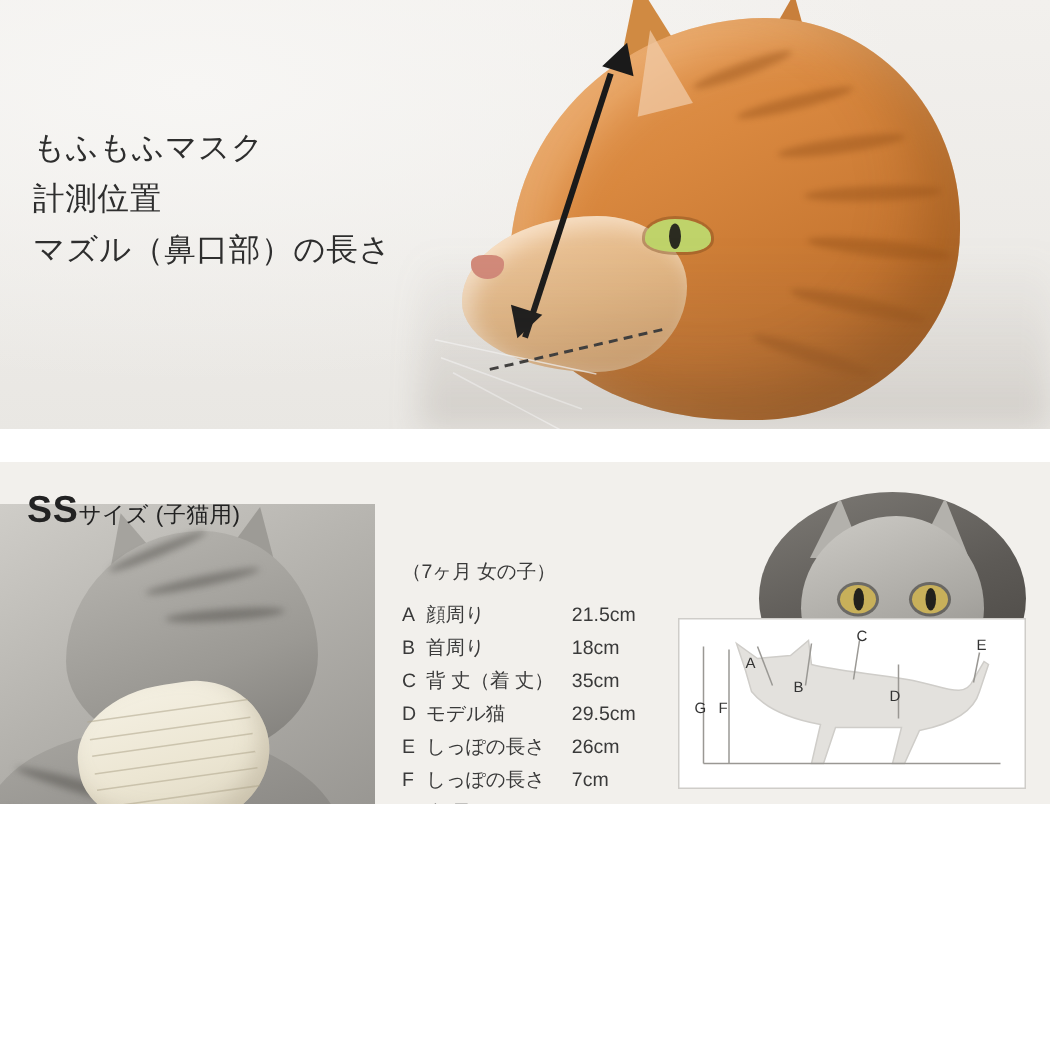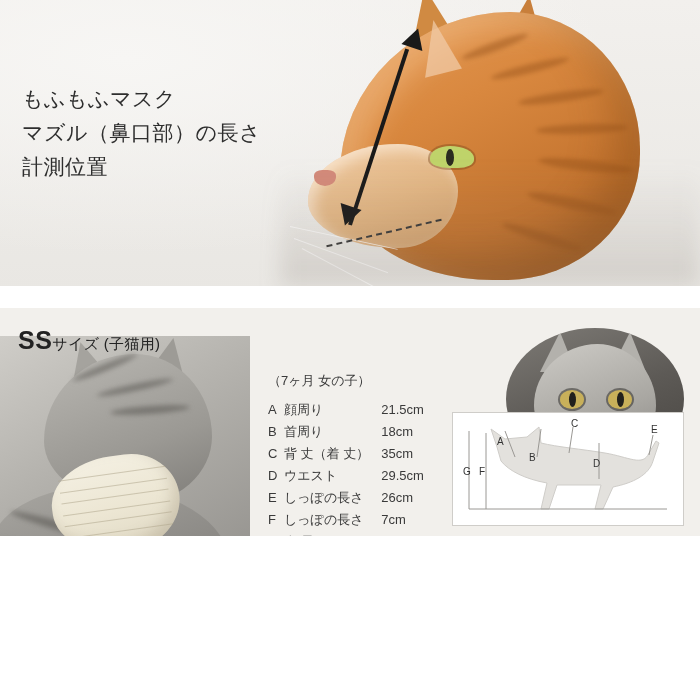--- a/index.html
+++ b/index.html
@@ -424,22 +424,22 @@
       <div class="cat-whisker" style="left:22px;top:254px;width:92px;transform:rotate(28deg);"></div>
     </div>
 
     <div class="arrow-line"></div>
     <div class="arrow-head-top"></div>
     <div class="arrow-head-bot"></div>
     <div class="dash-line"></div>
 
     <div class="hero-text">
       <div>もふもふマスク</div>
+      <div>計測位置</div>
       <div>マズル（鼻口部）の長さ</div>
-      <div>計測位置</div>
     </div>
 
     <div class="hero-shadow"></div>
   </div>
 
   <div class="divider"></div>
 
   <div class="ss-section">
 
     <div class="tabby">
@@ -482,21 +482,21 @@
             <td class="lbl">首周り</td>
             <td class="val">18cm</td>
           </tr>
           <tr>
             <td class="k">C</td>
             <td class="lbl">背 丈（着 丈）</td>
             <td class="val">35cm</td>
           </tr>
           <tr>
             <td class="k">D</td>
-            <td class="lbl">ウエスト</td>
+            <td class="lbl">モデル猫</td>
             <td class="val">29.5cm</td>
           </tr>
           <tr>
             <td class="k">E</td>
             <td class="lbl">しっぽの長さ</td>
             <td class="val">26cm</td>
           </tr>
           <tr>
             <td class="k">F</td>
             <td class="lbl">しっぽの長さ</td>

